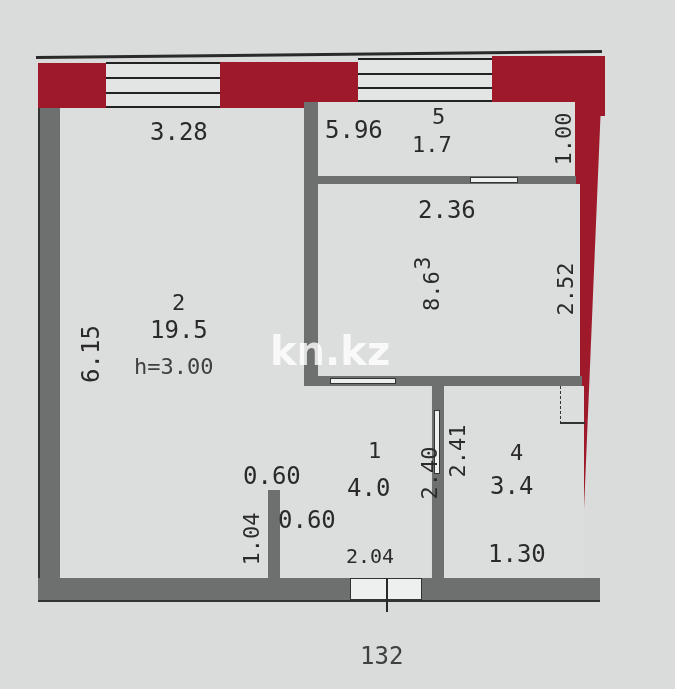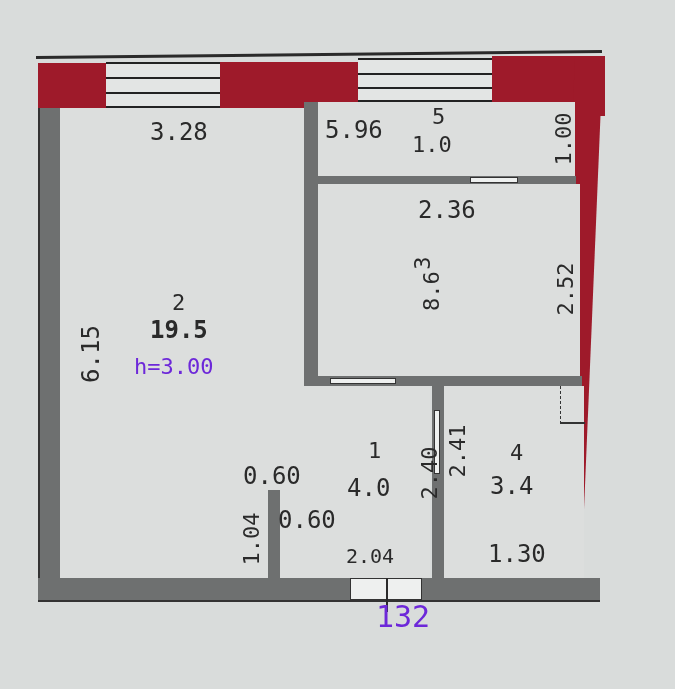--- a/index.html
+++ b/index.html
@@ -10,21 +10,21 @@
     position: relative;
   }
   .plan { position: absolute; left: 0; top: 0; width: 675px; height: 689px; }
   .abs { position: absolute; }
   .red { background: #9e1a2a; }
   .gray { background: #6e7070; }
   .room { background: #dcdedd; }
   .win { background: #e3e5e4; border-top: 2px solid #222; border-bottom: 2px solid #222; box-sizing: border-box; }
   .win .ln { position: absolute; left: 0; right: 0; height: 2px; background: #222; }
   .lbl { position: absolute; color: #2a2a2a; font-size: 22px; line-height: 1; white-space: nowrap; }
-  .lbl.red-t { color: #6d28d9; }
+  .lbl.red-t { color: #404040; }
   .vert { transform: rotate(-90deg); transform-origin: center center; }
   .wm { position: absolute; color: rgba(255,255,255,0.8); font-family: "DejaVu Sans", sans-serif; font-weight: bold; font-size: 40px; }
   .door { background: #eef0ef; border: 1px solid #333; box-sizing: border-box; }
   .thin { background: #2a2a2a; }
 </style>
 </head>
 <body>
 
 <div class="plan">
 
@@ -69,41 +69,42 @@
 
   <div class="abs gray" style="left:432px;top:386px;width:12px;height:192px;"></div>
   <div class="abs door" style="left:434px;top:410px;width:6px;height:64px;"></div>
 
   <div class="abs room" style="left:444px;top:386px;width:140px;height:192px;"></div>
   <div class="abs" style="left:560px;top:386px;width:24px;height:36px;border-left:1px dashed #333;border-bottom:2px solid #333;"></div>
 
   <div class="lbl" style="left:150px;top:120px;font-size:24px;text-align:right;">3.28</div>
   <div class="lbl vert" style="left:62px;top:342px;font-size:24px;">6.15</div>
   <div class="lbl" style="left:172px;top:292px;">2</div>
-  <div class="lbl" style="left:150px;top:318px;font-size:24px;font-weight:bold;">19.5</div>
+  <div class="lbl" style="left:150px;top:318px;font-size:24px;">19.5</div>
   <div class="lbl red-t" style="left:134px;top:356px;">h=3.00</div>
 
   <div class="lbl" style="left:325px;top:118px;font-size:24px;">5.96</div>
   <div class="lbl" style="left:432px;top:106px;">5</div>
-  <div class="lbl" style="left:412px;top:134px;">1.0</div>
+  <div class="lbl" style="left:412px;top:134px;">1.7</div>
   <div class="lbl vert" style="left:538px;top:128px;">1.00</div>
 
   <div class="lbl" style="left:418px;top:198px;font-size:24px;">2.36</div>
   <div class="lbl vert" style="left:416px;top:252px;">3</div>
   <div class="lbl vert" style="left:412px;top:280px;">8.6</div>
   <div class="lbl vert" style="left:540px;top:278px;">2.52</div>
 
   <div class="lbl" style="left:368px;top:440px;">1</div>
   <div class="lbl" style="left:347px;top:476px;font-size:24px;">4.0</div>
   <div class="lbl vert" style="left:404px;top:462px;">2.40</div>
   <div class="lbl" style="left:346px;top:546px;font-size:20px;">2.04</div>
   <div class="lbl" style="left:243px;top:464px;font-size:24px;">0.60</div>
   <div class="lbl" style="left:278px;top:508px;font-size:24px;">0.60</div>
   <div class="lbl vert" style="left:226px;top:528px;">1.04</div>
 
   <div class="lbl vert" style="left:432px;top:440px;">2.41</div>
   <div class="lbl" style="left:510px;top:442px;">4</div>
   <div class="lbl" style="left:490px;top:474px;font-size:24px;">3.4</div>
   <div class="lbl" style="left:488px;top:542px;font-size:24px;">1.30</div>
 
-  <div class="lbl red-t" style="left:360px;top:602px;font-size:30px;margin-left:16px;">132</div>
+  <div class="lbl red-t" style="left:360px;top:644px;font-size:24px;">132</div>
 
+  <div class="wm" style="left:270px;top:328px;">kn.kz</div>
 </div>
 
 </body></html>

